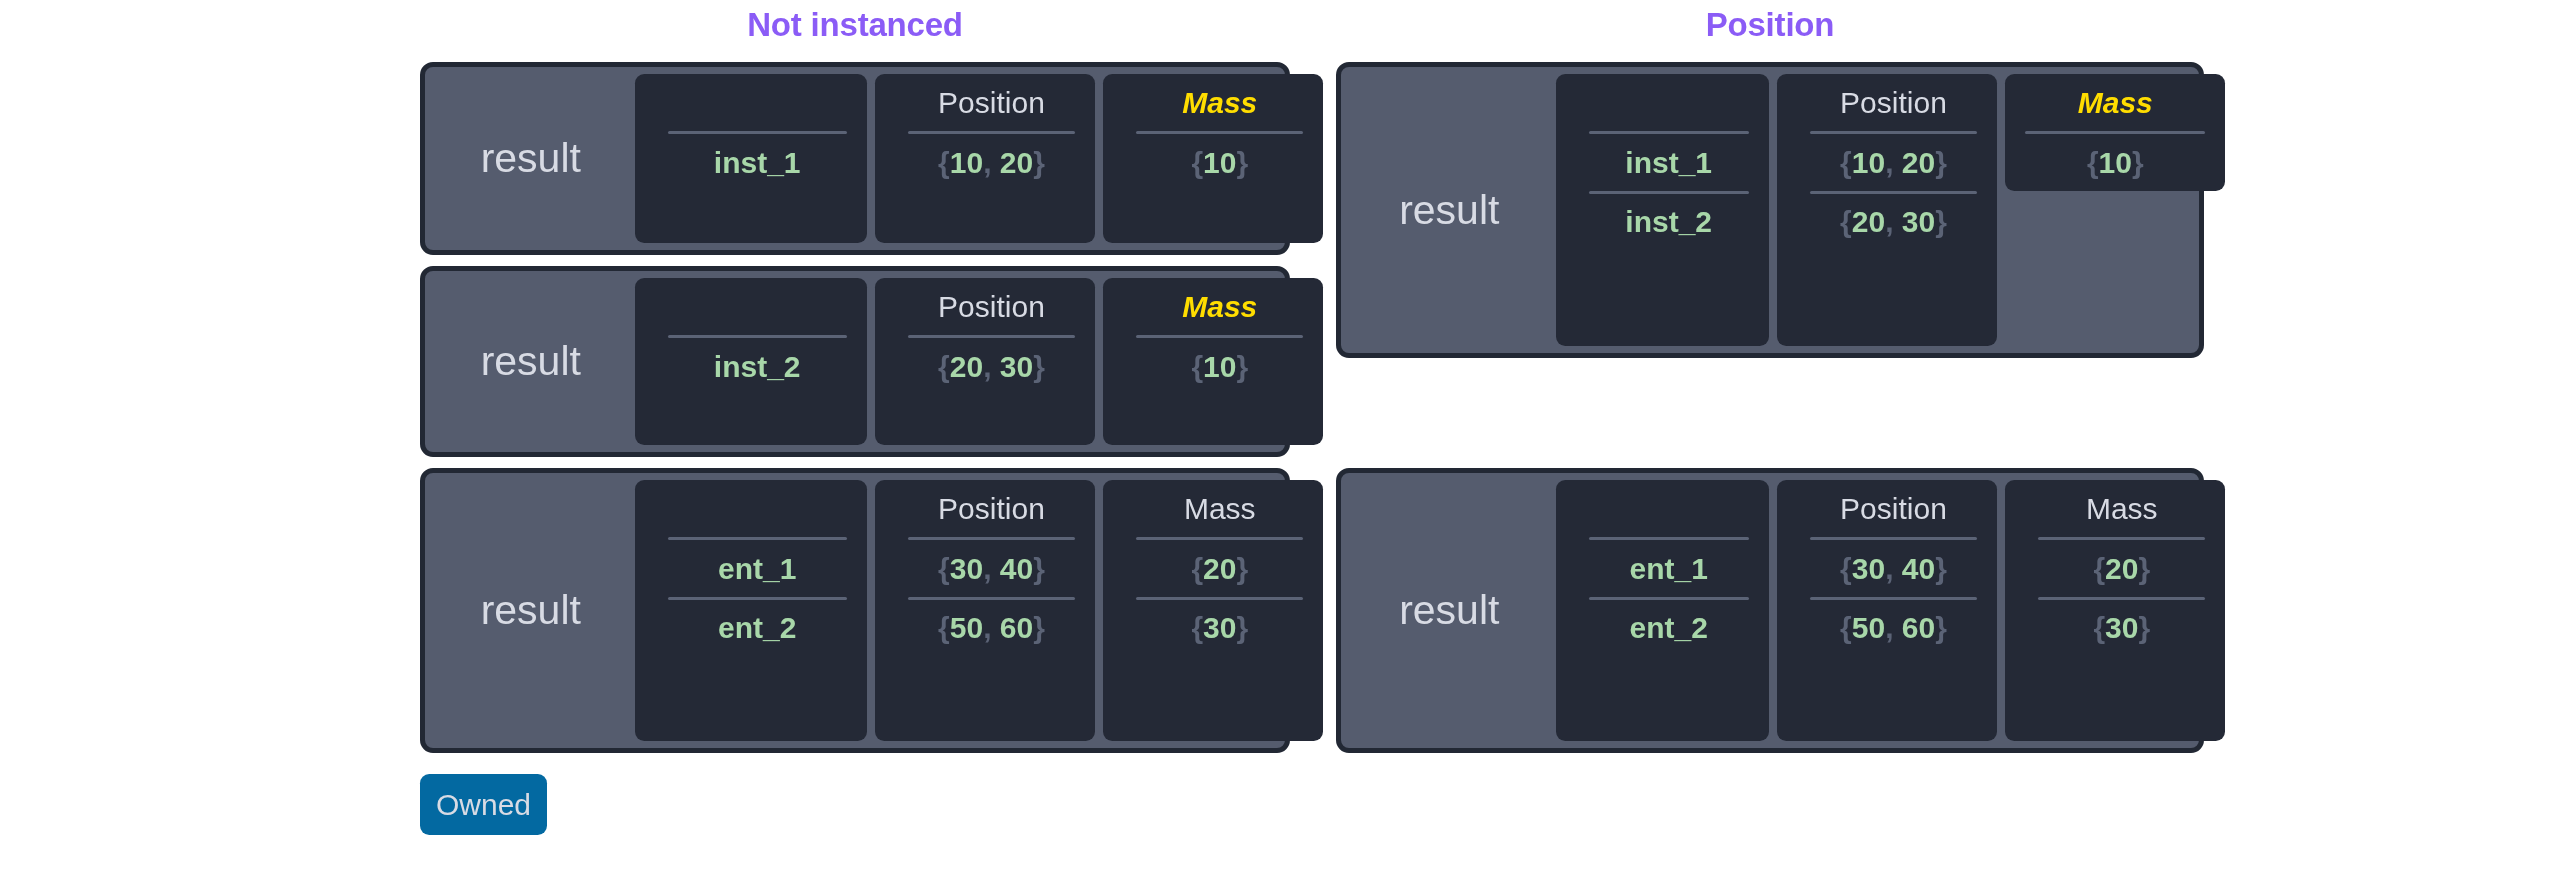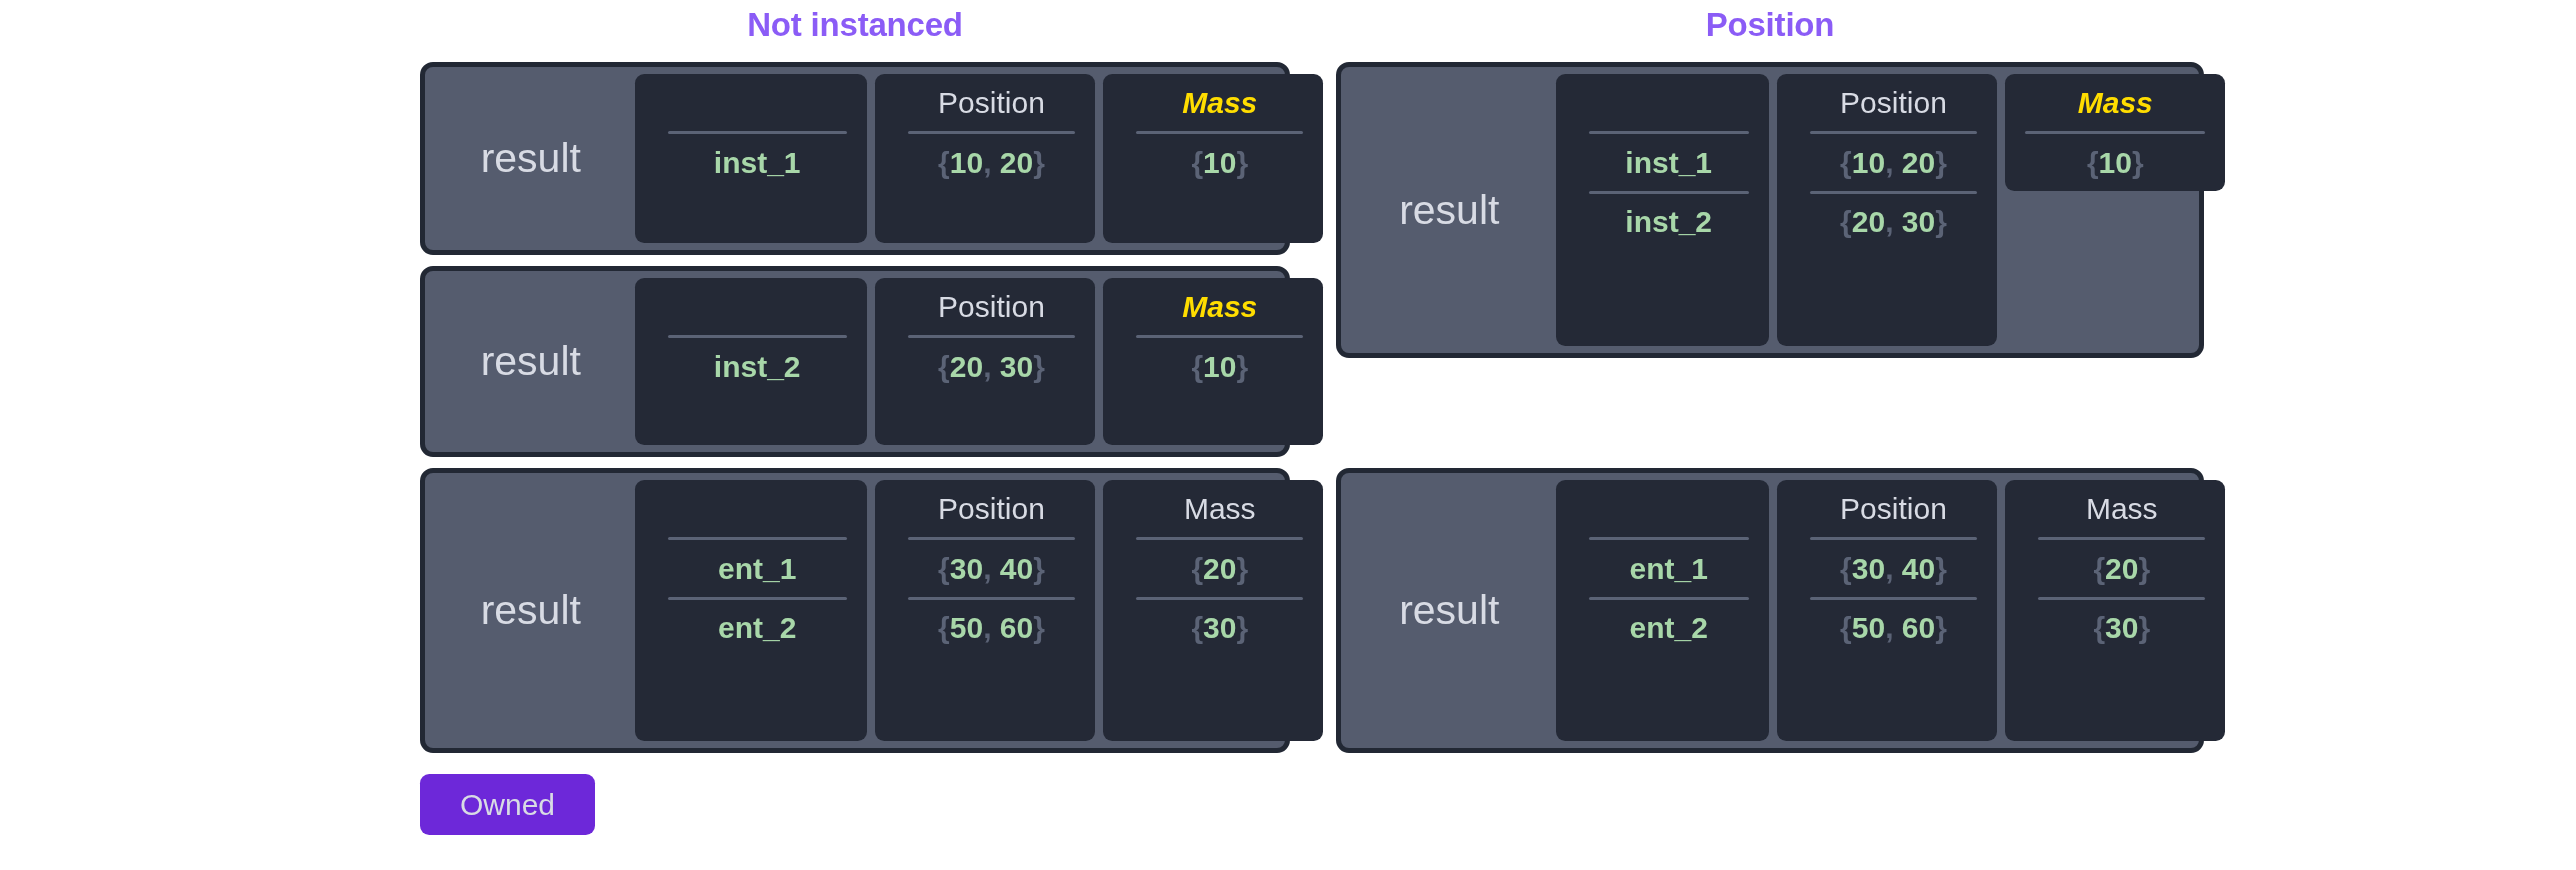--- a/index.html
+++ b/index.html
@@ -108,27 +108,27 @@
   .cell .comma { color: #5b6376; }
 
   
   .legend {
     position: absolute;
     display: flex;
     gap: 16.5px;
   }
   .legend-chip {
     box-sizing: border-box;
-    background: #6d28d9;
+    background: #0369a1;
     border-radius: 9.2px;
     height: 61px;
     display: flex;
     align-items: center;
     justify-content: center;
-    padding: 0 40px;
+    padding: 0 16px;
     font-size: 30px;
     color: #d8dbe4;
     white-space: nowrap;
   }
   .legend-chip.shared {
     color: #ffdd00;
     font-style: italic;
     font-weight: bold;
   }
 </style>

